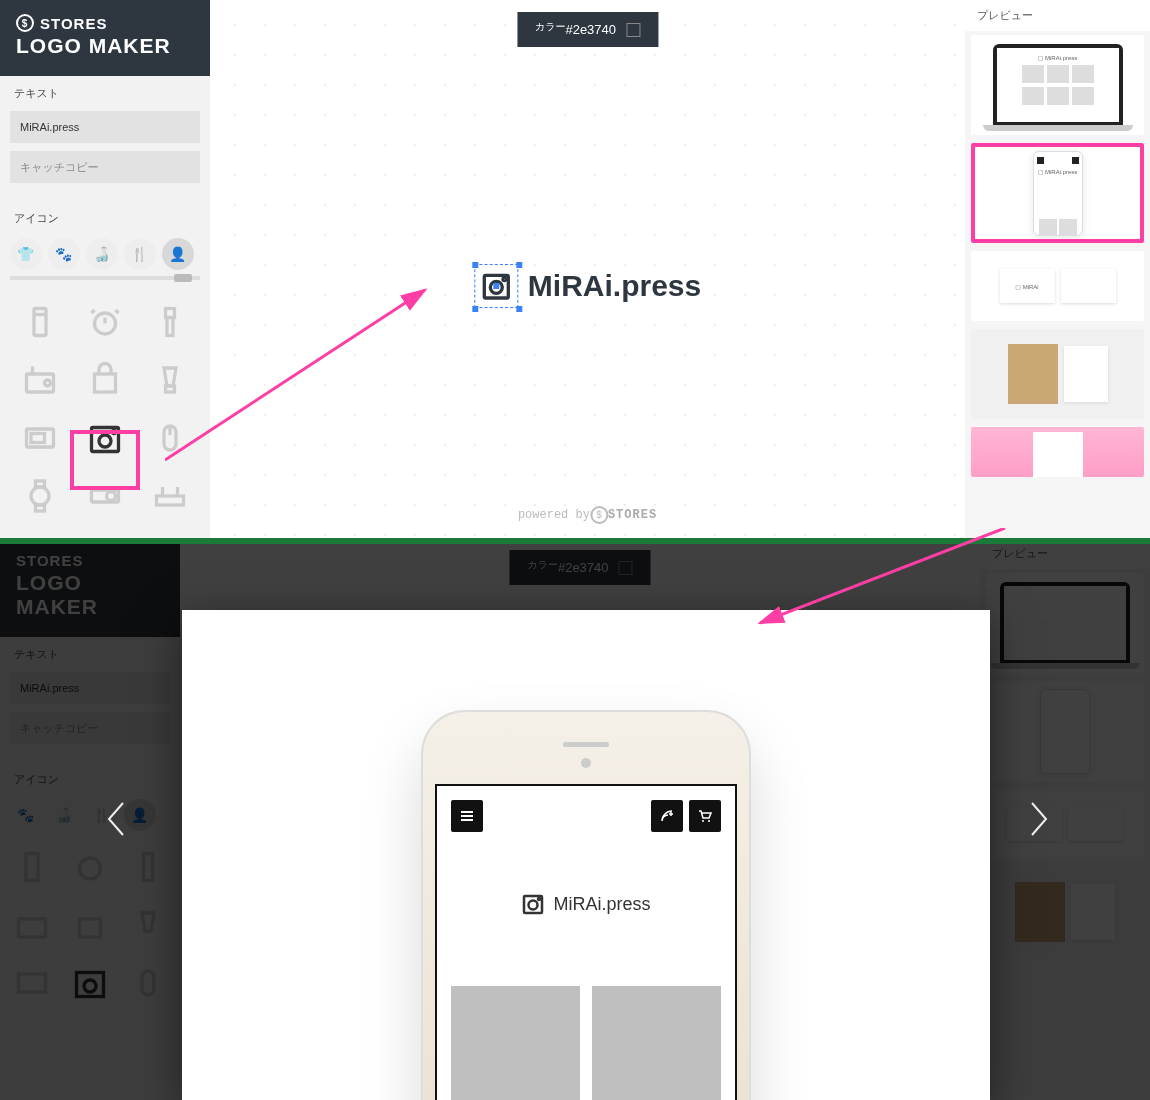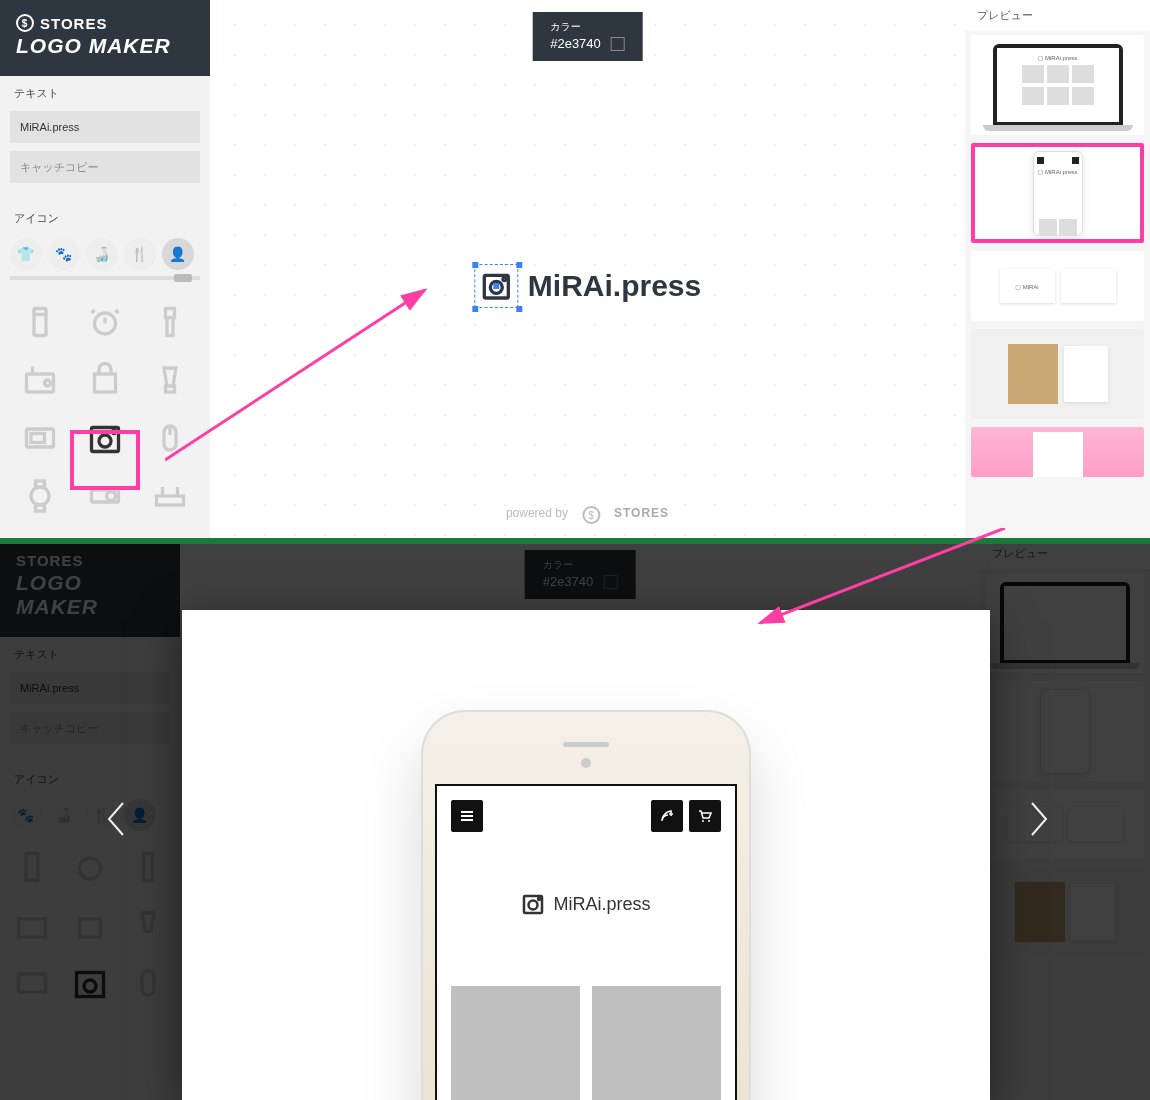--- a/index.html
+++ b/index.html
@@ -4,51 +4,51 @@
 <style>
 * { margin: 0; padding: 0; box-sizing: border-box; }
 body { font-family: -apple-system, "Hiragino Sans", sans-serif; width: 1150px; height: 1100px; overflow: hidden; background: #fff; position: relative; }
 
 
 .top { height: 538px; display: flex; position: relative; }
 
 .left-panel { width: 210px; background: #f2f2f2; display: flex; flex-direction: column; }
 .brand { background: #2e3740; color: #fff; padding: 14px 16px 18px; }
 .brand .line1 { display: flex; align-items: center; gap: 6px; font-size: 15px; font-weight: 700; letter-spacing: 1px; }
-.brand .line2 { font-size: 21px; font-weight: 800; letter-spacing: 1px; margin-top: 2px; font-style: italic; }
+.brand .line2 { font-size: 21px; font-weight: 800; letter-spacing: 1px; margin-top: 2px; }
 .brand-icon { width: 18px; height: 18px; border: 2px solid #fff; border-radius: 50%; display: inline-flex; align-items: center; justify-content: center; font-size: 10px; }
 
 .section-label { font-size: 11px; color: #444; padding: 10px 14px 6px; }
 .input { margin: 4px 10px; background: #e2e2e2; border: none; padding: 10px 10px; font-size: 11px; color: #333; }
 .input::placeholder { color: #888; }
 
 .icon-tabs { display: flex; gap: 6px; padding: 6px 10px 0; }
 .icon-tab { width: 32px; height: 32px; border-radius: 50%; background: #eee; display: flex; align-items: center; justify-content: center; color: #aaa; font-size: 14px; }
 .icon-tab.active { background: #d8d8d8; }
 .scrub { height: 4px; background: #ddd; margin: 6px 10px 0; position: relative; }
 .scrub::after { content: ""; position: absolute; right: 8px; top: -2px; width: 18px; height: 8px; background: #bbb; border-radius: 2px; }
 
 .icon-grid { padding: 24px 14px; display: grid; grid-template-columns: repeat(3, 1fr); gap: 22px 14px; overflow-y: auto; }
 .icon-cell { display: flex; align-items: center; justify-content: center; color: #ccc; }
 .icon-cell svg { width: 36px; height: 36px; stroke: #ccc; stroke-width: 2.2; fill: none; }
 .icon-cell.selected svg { stroke: #333; }
 
 .canvas { flex: 1; background: #fff; position: relative; background-image: radial-gradient(#eee 1px, transparent 1px); background-size: 30px 30px; background-position: 10px 10px; }
-.color-chip { position: absolute; top: 12px; left: 50%; transform: translateX(-50%); background: #2e3740; color: #fff; padding: 8px 18px 10px; display: flex; flex-direction: column; font-size: 10px; }
+.color-chip { position: absolute; top: 12px; left: 50%; transform: translateX(-50%); background: #2e3740; color: #fff; padding: 8px 18px 10px; display: flex; flex-direction: row; font-size: 10px; }
 .color-chip .hex { font-size: 13px; margin-top: 2px; display: flex; align-items: center; gap: 10px; }
 .color-chip .sw { width: 14px; height: 14px; border: 1px solid #888; }
 
 .logo-select { position: absolute; top: 264px; left: 50%; transform: translateX(-50%); display: flex; align-items: center; gap: 10px; }
 .logo-icon-box { width: 44px; height: 44px; border: 1px dashed #3b82f6; position: relative; display: flex; align-items: center; justify-content: center; }
 .logo-icon-box::before, .logo-icon-box::after { content: ""; position: absolute; width: 6px; height: 6px; background: #3b82f6; }
 .logo-icon-box::before { top: -3px; left: -3px; box-shadow: 44px 0 #3b82f6, 0 44px #3b82f6, 44px 44px #3b82f6; }
 .logo-icon-box svg { width: 32px; height: 32px; stroke: #2e3740; stroke-width: 2.5; fill: none; }
 .logo-text { font-size: 30px; font-weight: 600; color: #2e3740; }
 
-.powered { position: absolute; bottom: 14px; left: 50%; transform: translateX(-50%); color: #bbb; font-size: 12px; display: flex; gap: 14px; }
+.powered { position: absolute; bottom: 14px; left: 50%; transform: translateX(-50%); color: #bbb; font-size: 12px; display: flex; align-items: center; gap: 0; font-family: Liberation Mono, monospace; }
 .powered b { color: #aaa; font-weight: 700; letter-spacing: 1px; }
 
 .right-panel { width: 185px; background: #f5f5f5; display: flex; flex-direction: column; position: relative; }
 .right-panel .hdr { font-size: 11px; color: #555; padding: 8px 12px; background: #fff; }
 .preview-list { flex: 1; overflow: hidden; padding: 4px 6px; display: flex; flex-direction: column; gap: 8px; }
 .preview-card { background: #fff; height: 100px; border-radius: 2px; display: flex; align-items: center; justify-content: center; overflow: hidden; position: relative; }
 .preview-card.selected { border: 4px solid #ff3ea5; }
 
 .laptop { width: 130px; height: 82px; background: #222; border-radius: 6px 6px 0 0; padding: 4px; position: relative; }
 .laptop::after { content: ""; position: absolute; bottom: -5px; left: -10px; right: -10px; height: 6px; background: #ccc; border-radius: 0 0 6px 6px; }

